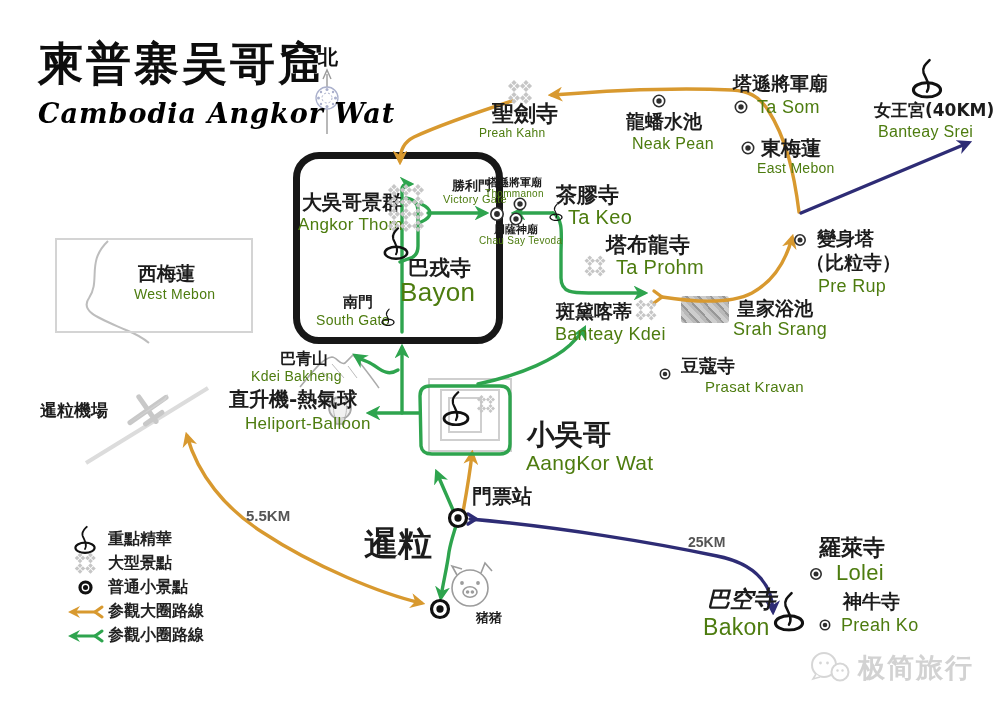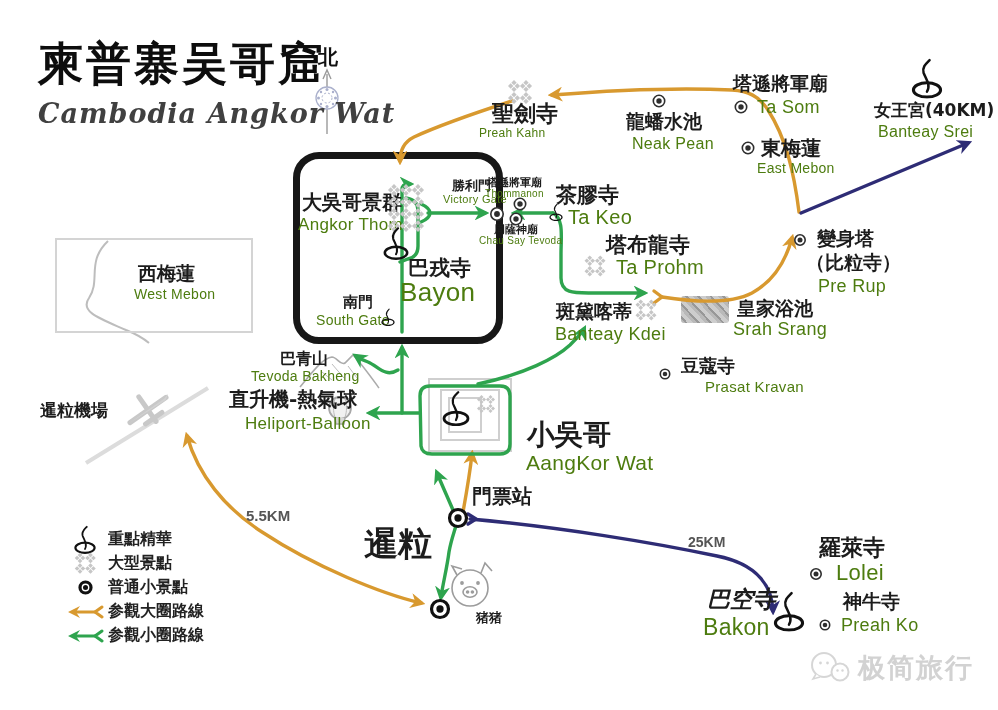--- a/index.html
+++ b/index.html
@@ -4,21 +4,21 @@
 <style>
   html,body{margin:0;padding:0;background:#fff;}
   #canvas{position:relative;width:998px;height:710px;background:#fff;overflow:hidden;
           font-family:"DejaVu Sans",sans-serif;border-bottom:4px solid #e2e2e2;}
   .label{position:absolute;white-space:nowrap;font-weight:600;color:#1c1c1c;line-height:1.05;}
   .label.en{font-weight:400;font-family:"Liberation Sans",sans-serif;color:#4d7c0f;letter-spacing:.3px;}
   .label.dist{font-family:"Liberation Sans",sans-serif;font-weight:700;color:#555;}
   .icon{position:absolute;transform:translate(-50%,-50%);}
   #title-block{position:absolute;left:38px;top:34px;}
   #title-zh{font-size:45px;font-weight:900;color:#0d0d0d;letter-spacing:3px;font-family:"DejaVu Sans",sans-serif;}
-  #title-en{font-size:27px;font-style:italic;font-weight:700;color:#404040;font-family:"DejaVu Serif",serif;margin-top:4px;letter-spacing:1px;}
+  #title-en{font-size:27px;font-style:italic;font-weight:700;color:#000000;font-family:"DejaVu Serif",serif;margin-top:4px;letter-spacing:1px;}
   #north{position:absolute;left:308px;top:44px;width:40px;text-align:center;}
   #north-label{font-size:20px;font-weight:700;color:#111;}
   #wall{position:absolute;left:293px;top:152px;width:210px;height:192px;box-sizing:border-box;
         border:7px solid #171717;border-radius:26px;}
   #wm-rect{position:absolute;left:55px;top:238px;width:198px;height:95px;box-sizing:border-box;border:2px solid #d4d4d4;}
   .aw-rect{position:absolute;box-sizing:border-box;border:2px solid #cfcfcf;}
   #pond{position:absolute;left:681px;top:296px;width:48px;height:27px;border-radius:3px;
         background:repeating-linear-gradient(47deg,#b9b9b9 0 3px,#989898 3px 5px,#cdcdcd 5px 9px);}
   #legend{position:absolute;left:62px;top:528px;}
   .legend-row{display:flex;align-items:center;height:23px;margin-bottom:1px;}
@@ -434,21 +434,21 @@
     </div>
     <div class="label zh" style="left: 343px; top: 295px; font-size: 15px;">南門</div>
     <div class="label en" style="left: 316px; top: 313px; font-size: 14px;">South Gate</div>
     <div class="icon" style="left: 388px; top: 317px;">
       <svg width="15" height="18" viewBox="-20 -34 40 48">
       <ellipse cx="0" cy="4" rx="16" ry="8.5" fill="none" stroke="#111" stroke-width="3.6"></ellipse>
       <path d="M 0,6 C 5,-2 -2,-10 -4,-16 C -6,-23 -1,-27 3,-31" fill="none" stroke="#111" stroke-width="3" stroke-linecap="round"></path>
       </svg>
     </div>
     <div class="label zh" style="left: 280px; top: 351px; font-size: 16px;">巴青山</div>
-    <div class="label en" style="left: 251px; top: 369px; font-size: 14px;">Tevoda Bakheng</div>
+    <div class="label en" style="left: 251px; top: 369px; font-size: 14px;">Kdei Bakheng</div>
     <div class="label zh" style="left: 229px; top: 389px; font-size: 20px;">直升機-熱氣球</div>
     <div class="label en" style="left: 217px; top: 415px; font-size: 17px; margin-left: 28px;">Heliport-Balloon</div>
     <div class="label zh" style="left: 527px; top: 420px; font-size: 28px;">小吳哥</div>
     <div class="label en" style="left: 526px; top: 452px; font-size: 21px;">AangKor Wat</div>
     <div class="icon" style="left: 456px; top: 408px;">
       <svg width="30" height="36" viewBox="-20 -34 40 48">
       <ellipse cx="0" cy="4" rx="16" ry="8.5" fill="none" stroke="#111" stroke-width="3.6"></ellipse>
       <path d="M 0,6 C 5,-2 -2,-10 -4,-16 C -6,-23 -1,-27 3,-31" fill="none" stroke="#111" stroke-width="3" stroke-linecap="round"></path>
       </svg>
     </div>

